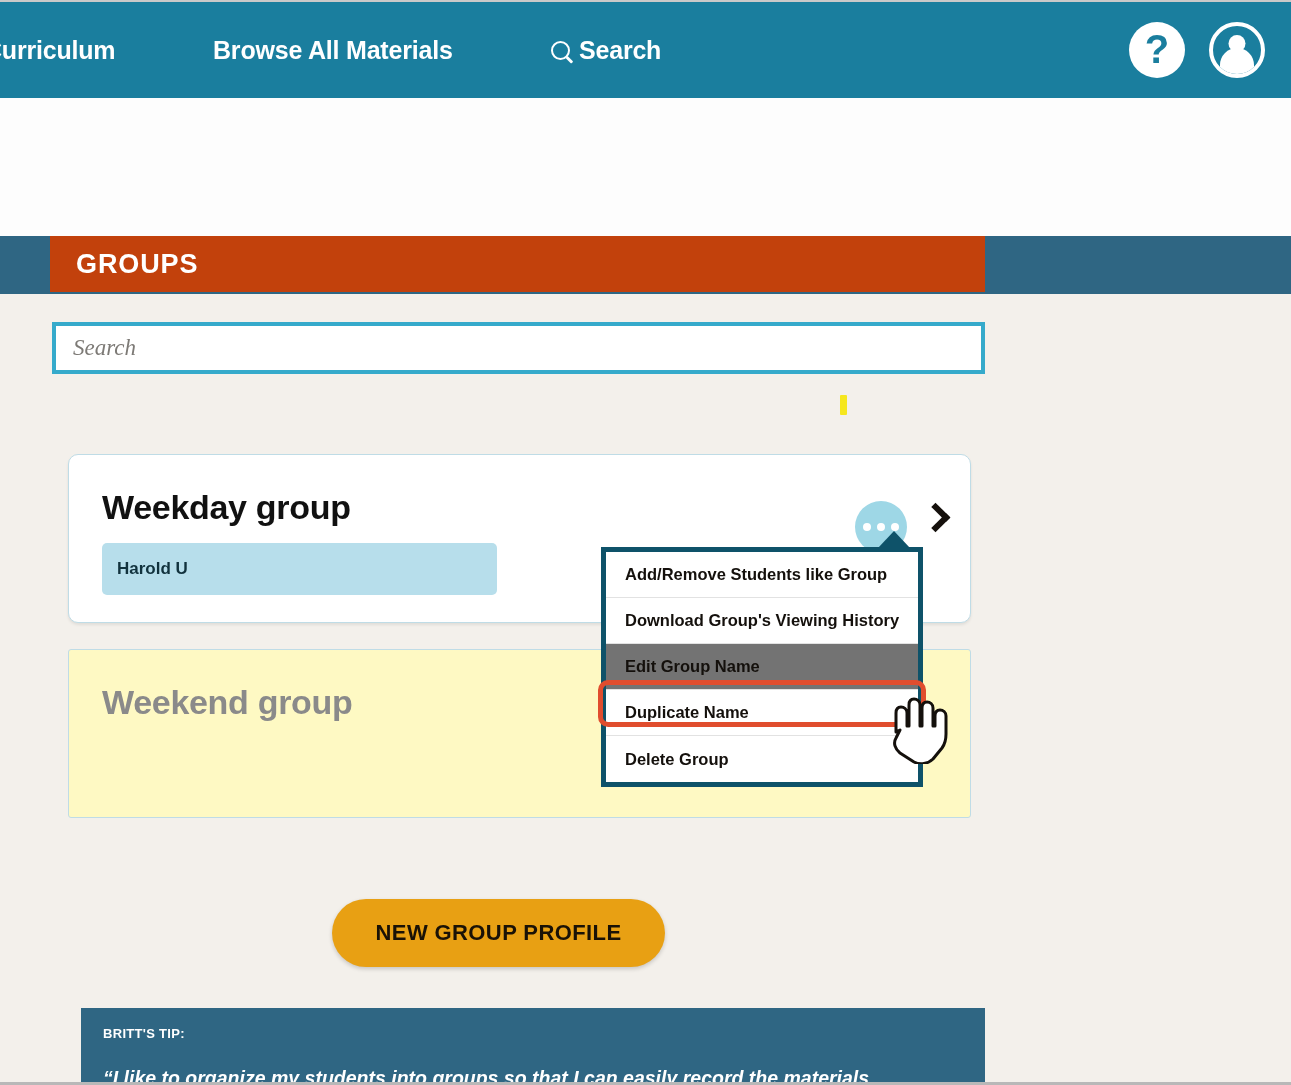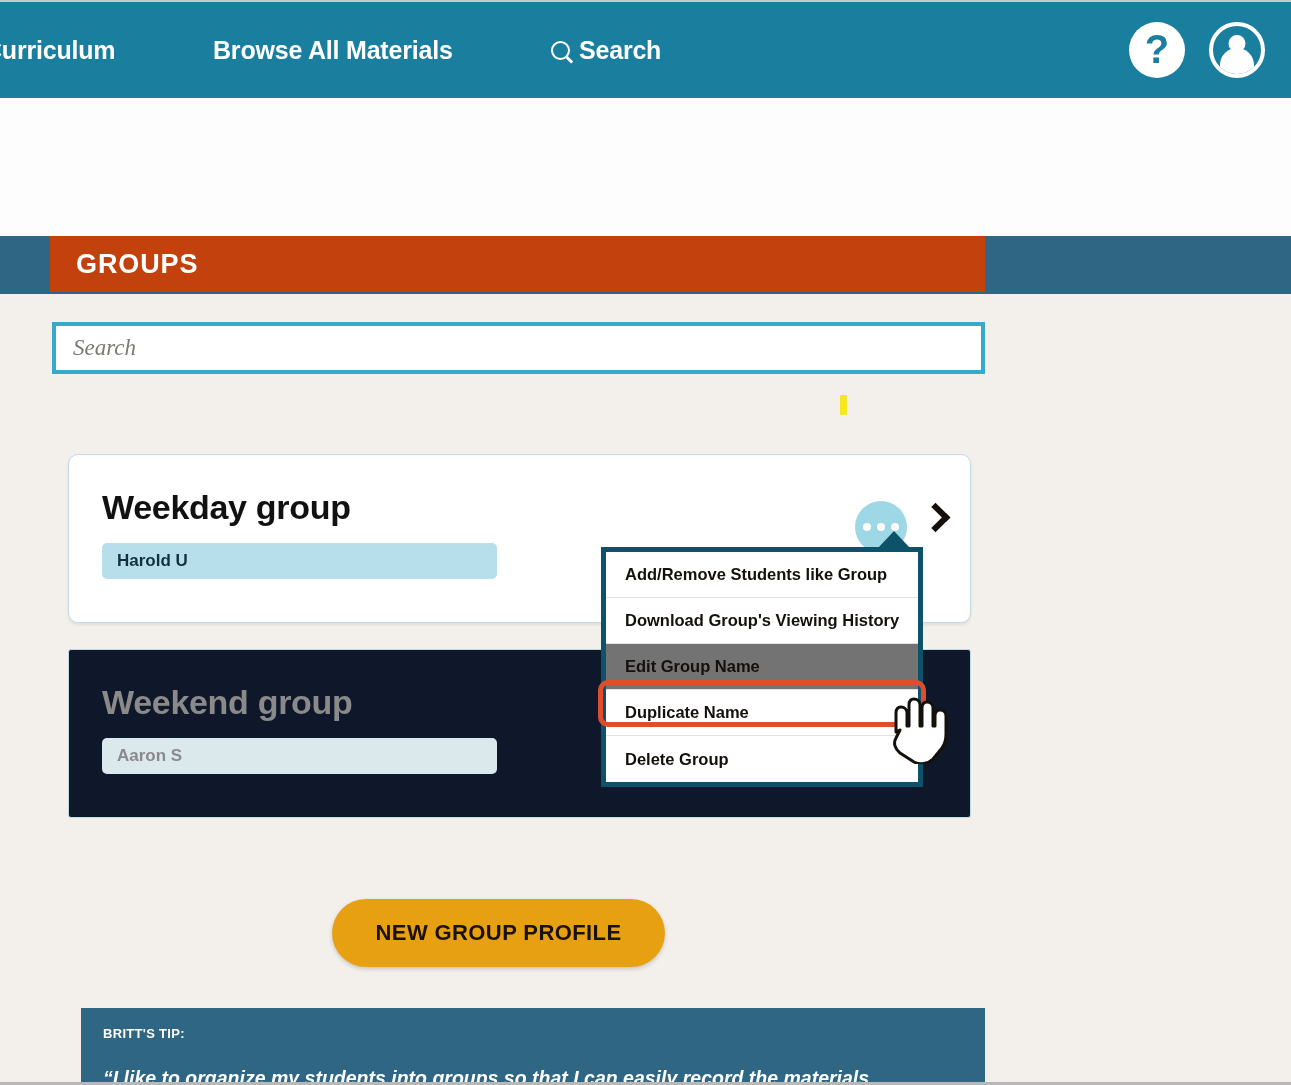--- a/index.html
+++ b/index.html
@@ -175,36 +175,36 @@
   #card-weekday {
     top: 160px;
     height: 169px;
     background: #FFFFFF;
     box-shadow: 0 2px 3px rgba(0,0,0,0.08);
     border-radius: 10px;
   }
   #card-weekend {
     top: 355px;
     height: 169px;
-    background: #0f172a;
+    background: #fef9c3;
   }
   .group-name {
     position: absolute;
     left: 33px; top: 33px;
     font-size: 34px;
     font-weight: bold;
     letter-spacing: -0.3px;
   }
   #card-weekday .group-name { color: #111111; }
   #card-weekend .group-name { color: #8A8A8A; }
 
   .student-pill {
     position: absolute;
     left: 33px; top: 88px;
-    width: 395px; height: 36px;
+    width: 395px; height: 52px;
     border-radius: 5px;
     display: flex; align-items: center;
     padding-left: 15px;
     font-size: 17px;
     font-weight: bold;
   }
   #card-weekday .student-pill {
     background: #B7DEEB;
     color: #11323D;
   }
@@ -400,21 +400,20 @@
     <div id="ellipsis-button">
       <i></i>
       <i></i>
       <i></i>
     </div>
     <div id="chevron-weekday"></div>
   </div>
 
   <div class="group-card" id="card-weekend">
     <div class="group-name">Weekend group</div>
-    <div class="student-pill">Aaron S</div>
   </div>
 
   <div id="menu-caret"></div>
   <div id="context-menu">
     <div class="menu-item">Add/Remove Students like Group</div>
     <div class="menu-item">Download Group's Viewing History</div>
     <div class="menu-item highlighted">Edit Group Name</div>
     <div class="menu-item">Duplicate Name</div>
     <div class="menu-item">Delete Group</div>
   </div>

